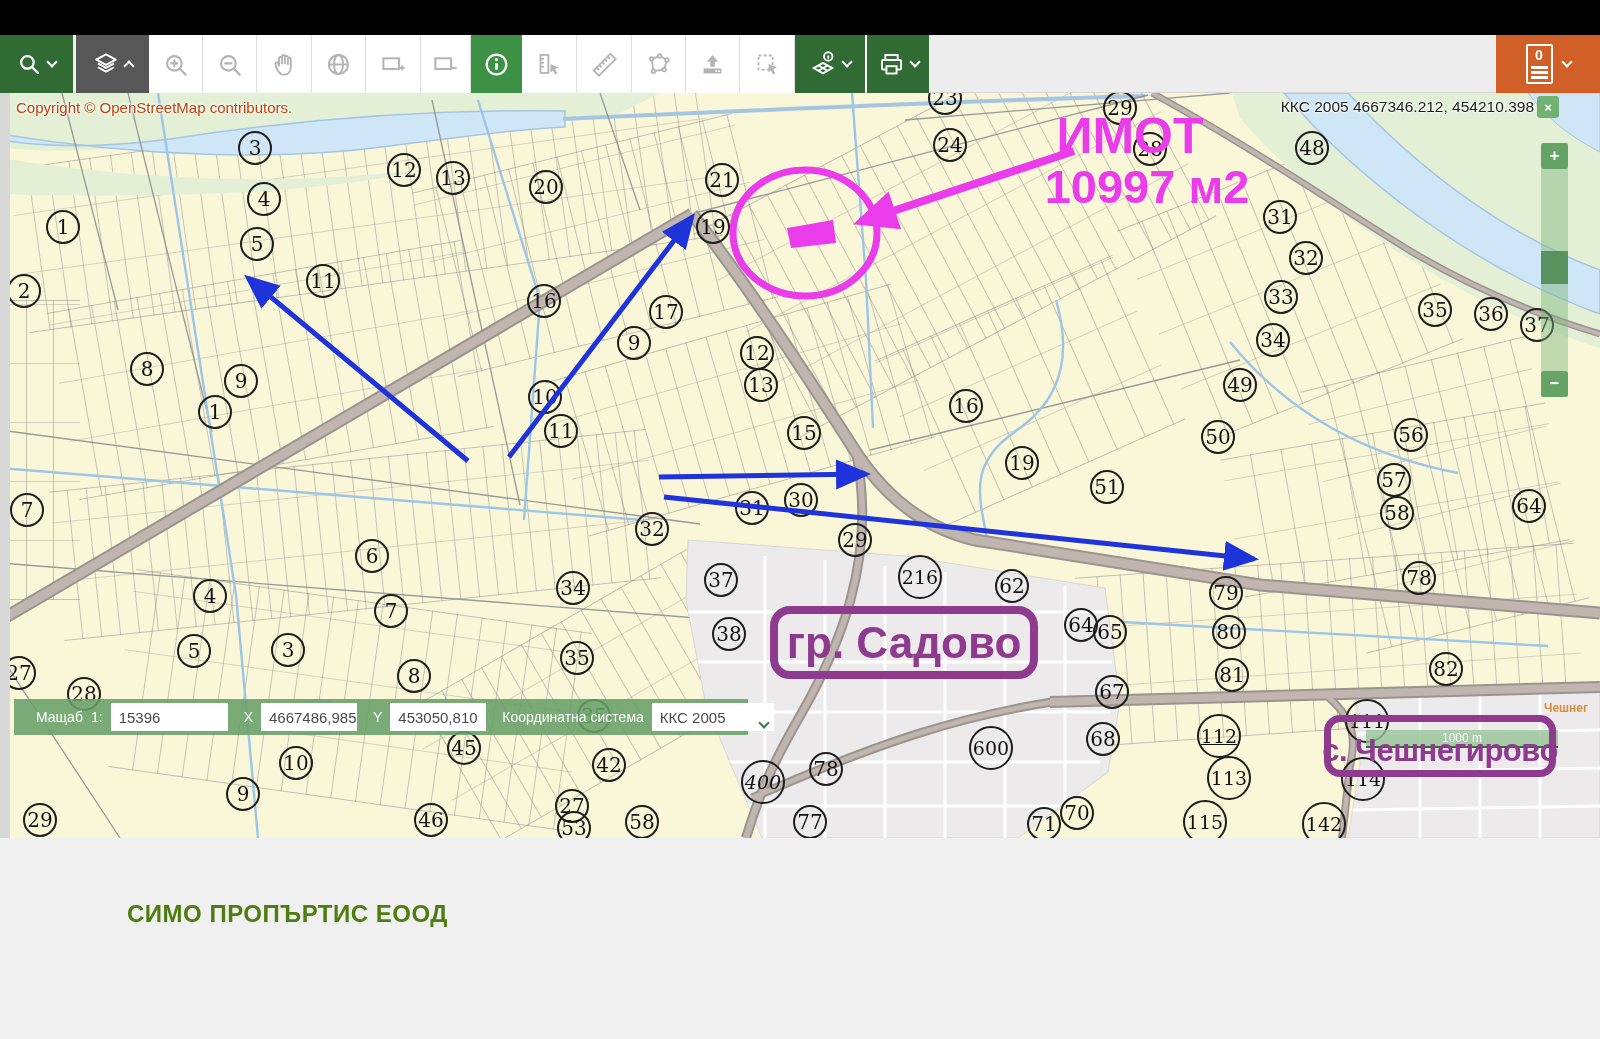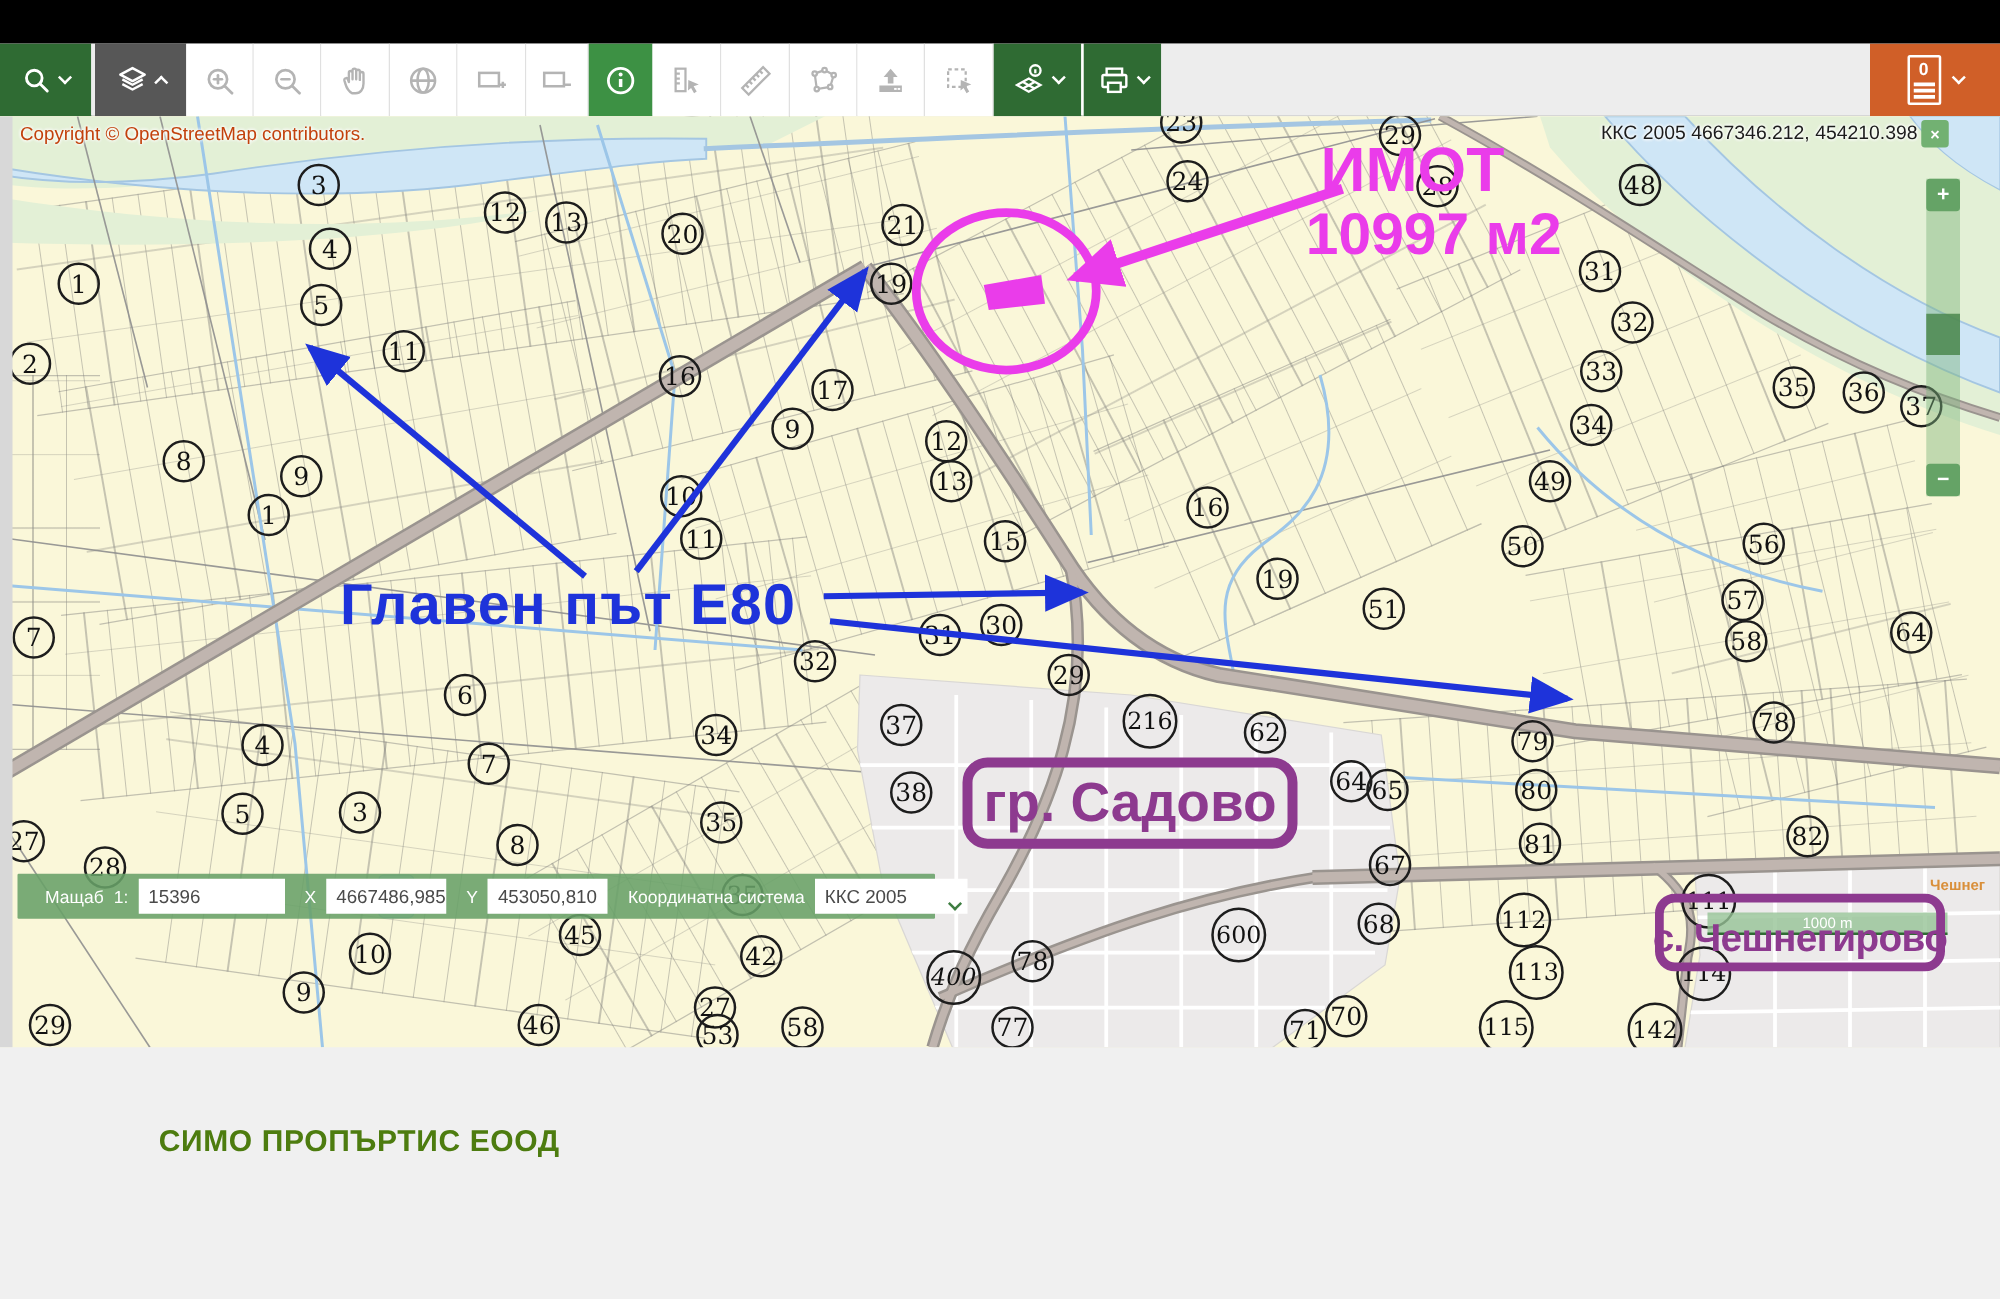--- a/index.html
+++ b/index.html
@@ -384,21 +384,21 @@
         <div class="pcircle" style="left: 271px; top: 540px;">3</div>
         <div class="pcircle" style="left: 177px; top: 541px;">5</div>
         <div class="pcircle" style="left: 1095px; top: 582px; text-align: center;">67</div>
         <div class="pcircle" style="left: 1215px; top: 565px;">81</div>
         <div class="pcircle" style="left: 1429px; top: 559px;">82</div>
         <div class="pcircle" style="left: 2px; top: 563px;">27</div>
         <div class="pcircle" style="left: 67px; top: 584px;">28</div>
         <div class="pcircle" style="left: 397px; top: 566px;">8</div>
         <div class="pcircle big" style="left: 1345px; top: 606px;">111</div>
         <div class="pcircle" style="left: 1086px; top: 629px;">68</div>
-        <div class="pcircle big" style="left: 1197px; top: 621px;">112</div>
+        <div class="pcircle big" style="left: 1197px; top: 621px; text-decoration: underline;">112</div>
         <div class="pcircle" style="left: 577px; top: 606px;">35</div>
         <div class="pcircle" style="left: 447px; top: 638px;">45</div>
         <div class="pcircle" style="left: 279px; top: 653px;">10</div>
         <div class="pcircle" style="left: 592px; top: 655px;">42</div>
         <div class="pcircle big" style="left: 741px; top: 667px; font-style: italic;">400</div>
         <div class="pcircle" style="left: 809px; top: 659px;">78</div>
         <div class="pcircle big" style="left: 969px; top: 633px;">600</div>
         <div class="pcircle" style="left: 226px; top: 684px;">9</div>
         <div class="pcircle" style="left: 414px; top: 710px;">46</div>
         <div class="pcircle" style="left: 555px; top: 696px;">27</div>
@@ -429,21 +429,20 @@
       <g stroke="#1e33da" stroke-width="5" fill="none">
         <path d="M468,461 L248,278" marker-end="url(#mblue)"></path>
         <path d="M509,457 L692,217" marker-end="url(#mblue)"></path>
         <path d="M659,477 L866,474" marker-end="url(#mblue)"></path>
         <path d="M664,497 L1254,559" marker-end="url(#mblue)"></path>
       </g>
     </svg>
 
     <div class="ann" id="imot1">ИМОТ</div>
     <div class="ann" id="imot2">10997 м2</div>
-    <div class="ann" id="roadlabel">Главен път Е80</div>
 
     <div id="scalebar"><span>1000 m</span></div>
     <div id="osm-chesh">Чешнег</div>
 
     <div class="townbox" id="sadovo">
         <span>гр. Садово</span>
       </div>
     <div class="townbox" id="chesh">
         <span>с. Чешнегирово</span>
       </div>

